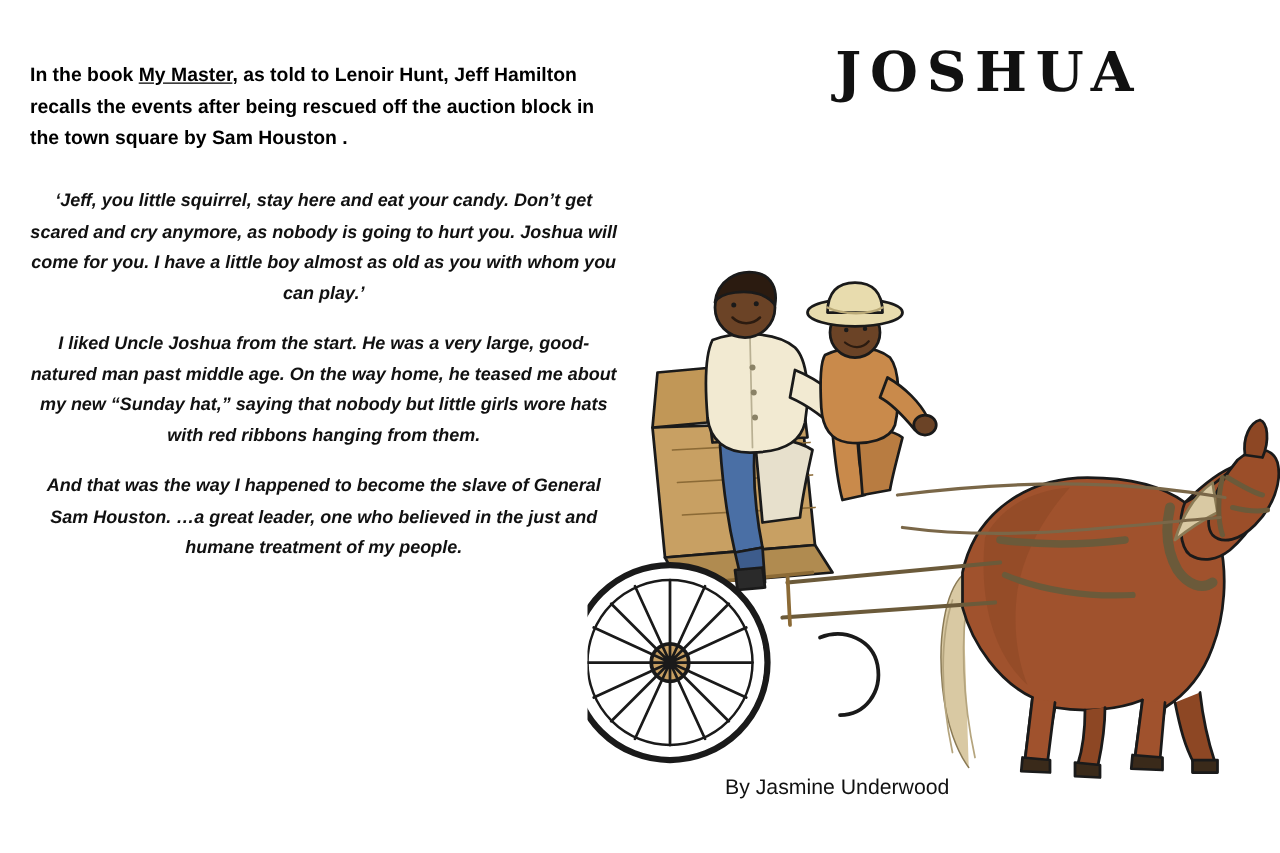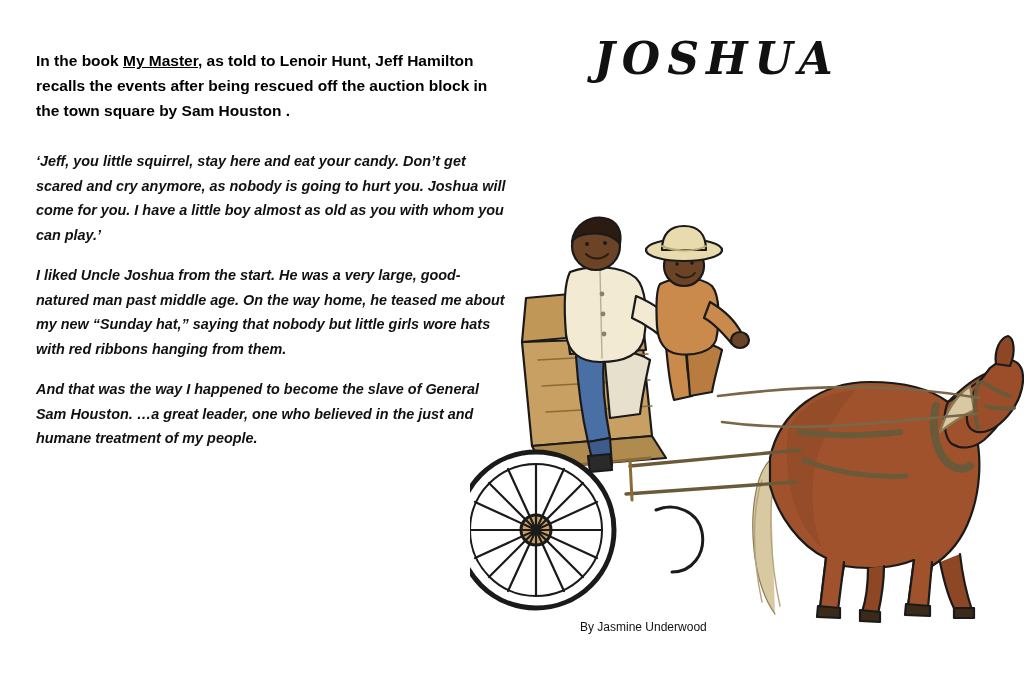--- a/index.html
+++ b/index.html
@@ -17,21 +17,21 @@
   .page {
     position: relative;
     width: 1024px;
     height: 682px;
     background: #ffffff;
   }
 
   
   .text-col {
     position: absolute;
-    left: 36px;
+    left: 24px;
     top: 48px;
     width: 470px;
   }
   .intro {
     font-family: "Liberation Sans", sans-serif;
     font-size: 15.5px;
     font-weight: bold;
     color: #000000;
     line-height: 1.62;
     margin: 0 0 26px 0;
@@ -40,31 +40,30 @@
     text-decoration: underline;
   }
   .para {
     font-family: "Liberation Sans", sans-serif;
     font-size: 14.4px;
     font-style: italic;
     font-weight: 600;
     color: #111111;
     line-height: 1.70;
     margin: 0 0 16px 0;
-    text-align: left;
+    text-align: center;
   }
 
   
   .title-block {
     position: absolute;
     left: 588px;
     top: 34px;
     width: 400px;
-    text-align: left;
-    font-style: italic;
+    text-align: center;
   }
   .title-line {
     font-family: "DejaVu Serif", serif;
     font-weight: bold;
     font-size: 44px;
     letter-spacing: 7px;
     color: #111111;
     line-height: 1.12;
     white-space: nowrap;
   }
@@ -80,21 +79,21 @@
     width: 554px;
     height: 420px;
   }
   .illustration svg { display: block; }
 
   .credit {
     position: absolute;
     left: 580px;
     top: 620px;
     font-family: "Liberation Sans", sans-serif;
-    font-size: 12px;
+    font-size: 17px;
     color: #111111;
   }
 </style>
 </head>
 <body>
 
 <div class="page">
 
   <div class="text-col">
     <p class="intro"><span>In the book </span><u>My Master</u><span>, as told to Lenoir Hunt, Jeff Hamilton recalls the events after being rescued off the auction block in the town square by Sam Houston .</span></p>

